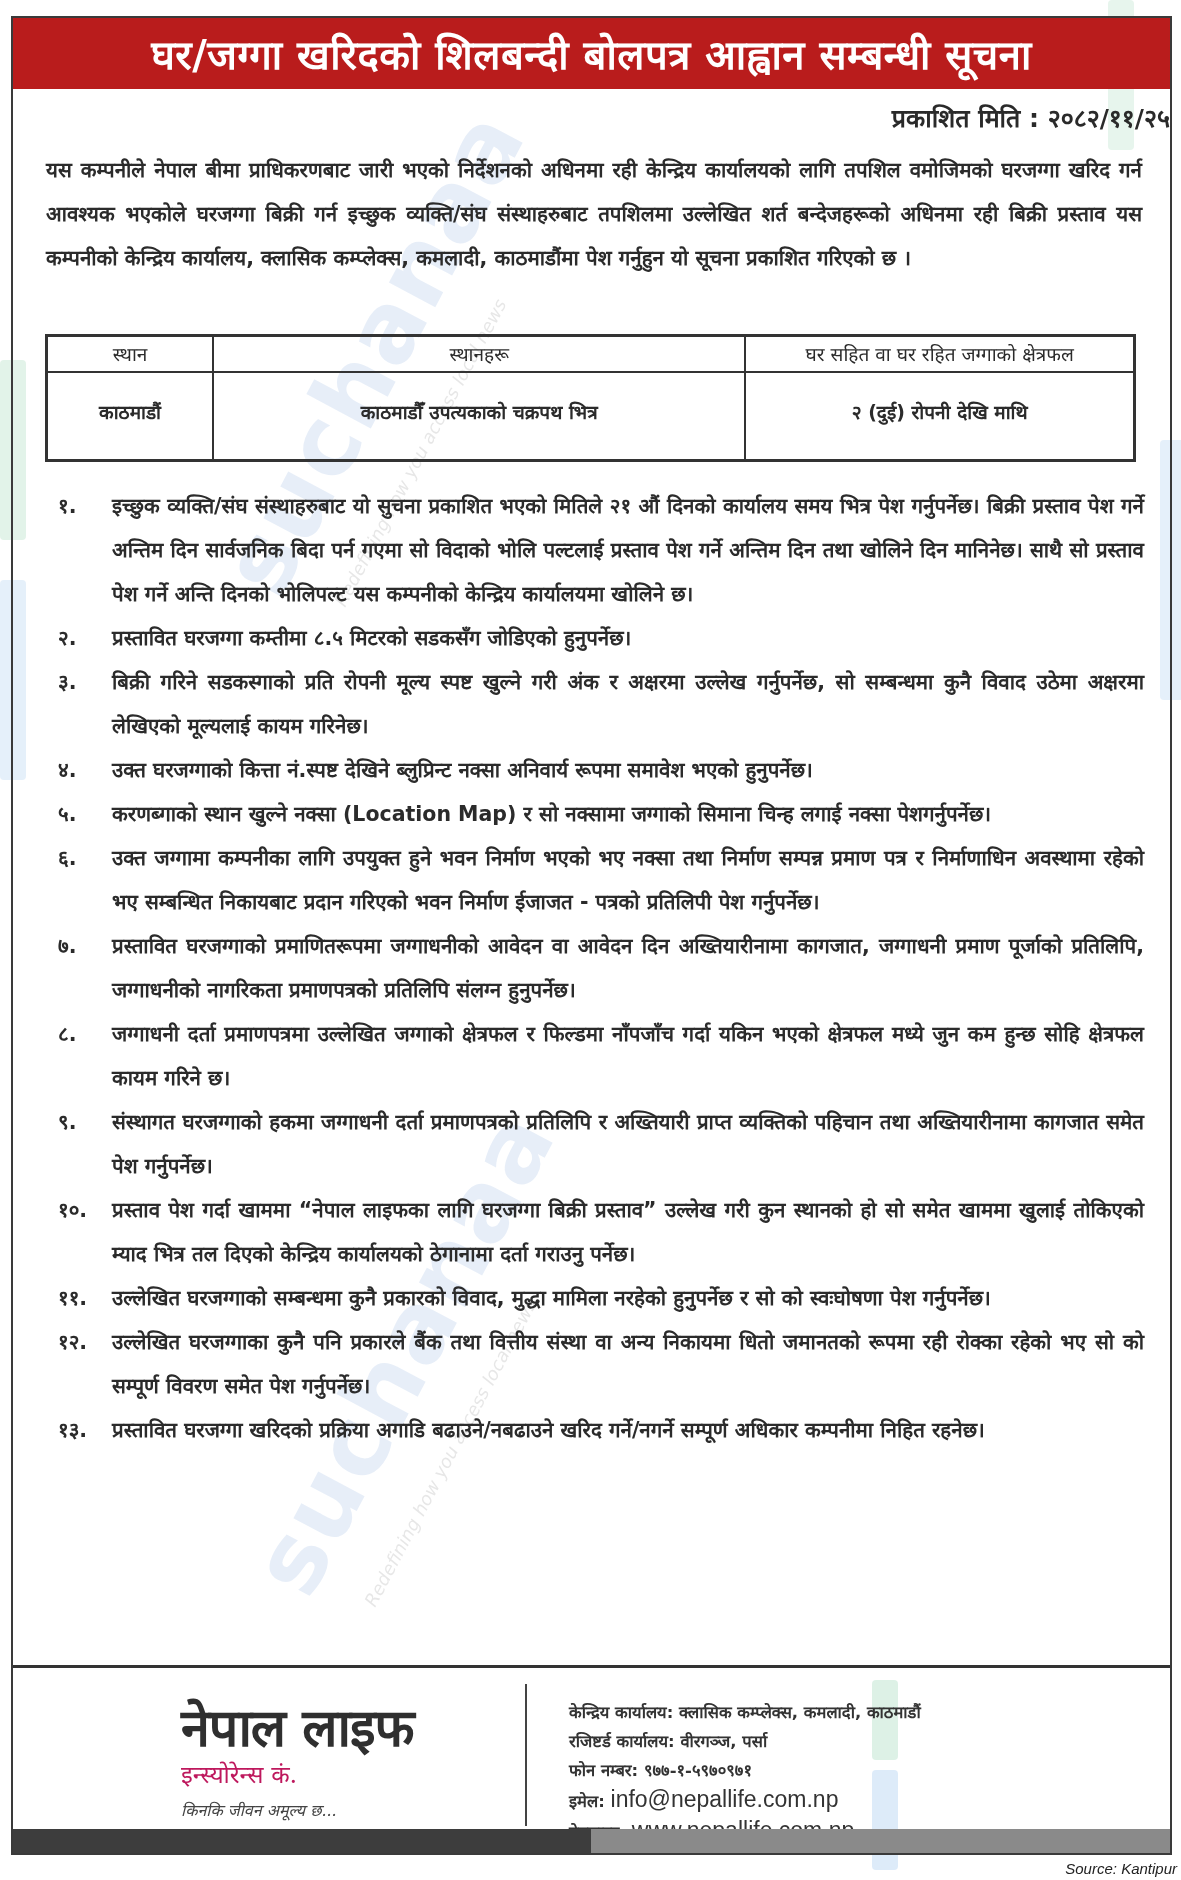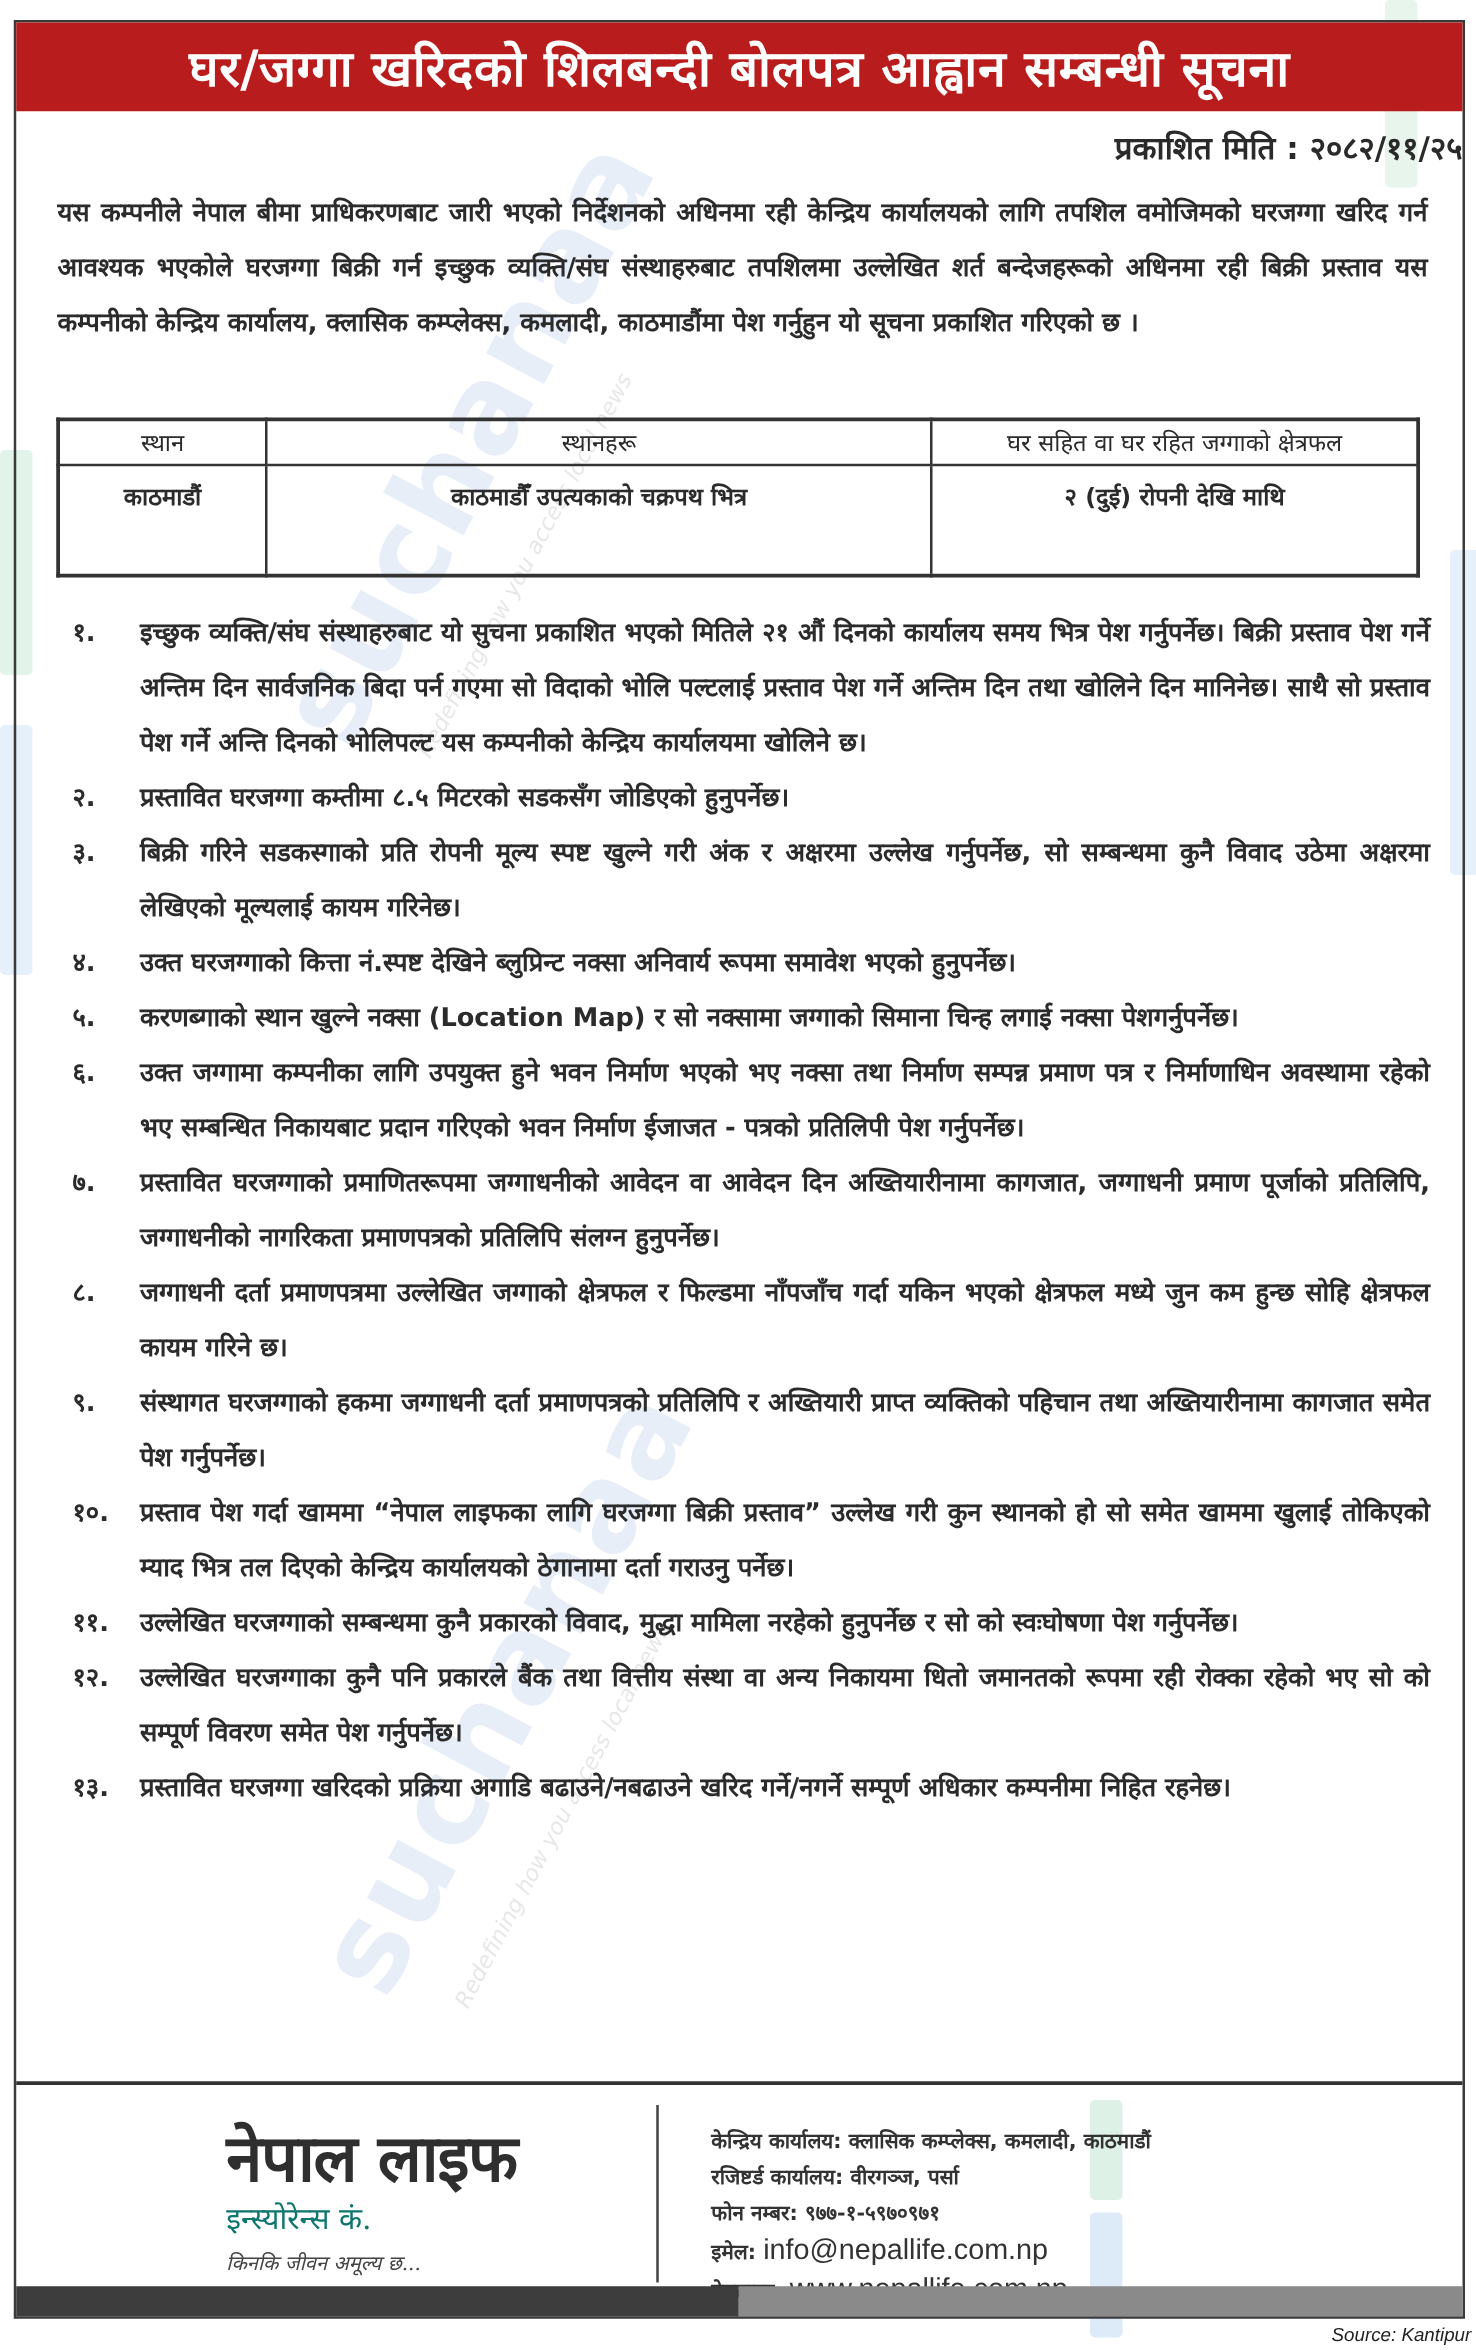--- a/index.html
+++ b/index.html
@@ -27,33 +27,33 @@
     .pub-date { position: absolute; left: 0; top: 82px; width: 100%; text-align: right;
       font: bold 25px "DejaVu Sans", sans-serif; color: #2a2a2a; }
 
     .intro { position: absolute; left: 33px; top: 130px; width: 1096px;
       font: bold 20.5px/44px "DejaVu Sans", sans-serif; color: #2b2b2b; text-align: justify; }
 
     .loc-table { position: absolute; left: 32px; top: 316px; width: 1091px; border-collapse: collapse;
       border: 3px solid #333; font: bold 19px "DejaVu Sans", sans-serif; color: #2b2b2b; }
     .loc-table th, .loc-table td { border: 2px solid #333; text-align: center; vertical-align: top; }
     .loc-table th { height: 36px; font-weight: normal; padding-top: 4px; }
-    .loc-table td { height: 89px; padding-top: 10px; line-height: 30px; }
+    .loc-table td { height: 89px; padding-top: 24px; line-height: 30px; }
     .col1 { width: 167px; } .col2 { width: 534px; } .col3 { width: 390px; }
     .wrap-cell { padding-left: 60px; padding-right: 60px; }
 
     .conditions { position: absolute; left: 35px; top: 466px; width: 1096px; }
     .cond { display: flex; font: bold 20.5px/44px "DejaVu Sans", sans-serif; color: #2b2b2b; }
     .cond .num { width: 64px; flex: 0 0 64px; padding-left: 10px; }
     .cond .text { flex: 1; text-align: justify; }
 
     .footer-rule { position: absolute; left: 0; top: 1647px; width: 100%; height: 3px; background: #333; }
     .logo-block { position: absolute; left: 168px; top: 1680px; width: 330px; }
     .logo-main { font: bold 52px/60px "DejaVu Sans", sans-serif; color: #2f2f2f; letter-spacing: -1px; white-space: nowrap; }
-    .logo-sub { font: 24px/30px "DejaVu Serif", serif; color: #0f766e; margin-top: 2px; }
+    .logo-sub { font: 24px/30px "DejaVu Serif", serif; color: #be185d; margin-top: 2px; }
     .logo-tag { font: italic 16px/26px "DejaVu Serif", serif; color: #444; margin-top: 8px; }
     .footer-divider { position: absolute; left: 512px; top: 1666px; width: 2px; height: 142px; background: #444; }
     .contact { position: absolute; left: 556px; top: 1680px; font: bold 16.5px/29px "DejaVu Sans", sans-serif; color: #333; }
     .contact .plain { font-weight: normal; font-family: "Liberation Sans", sans-serif; font-size: 23px; }
 
     .bottom-bar { position: absolute; left: 0; bottom: 0; width: 100%; height: 24px; display: flex; }
     .bar-dark { width: 578px; background: #3d3d3d; }
     .bar-gray { flex: 1; background: #8a8a8a; }
 
     .source { position: absolute; right: 4px; top: 1860px; font: italic 15px "Liberation Sans", sans-serif; color: #222; z-index: 3; }

